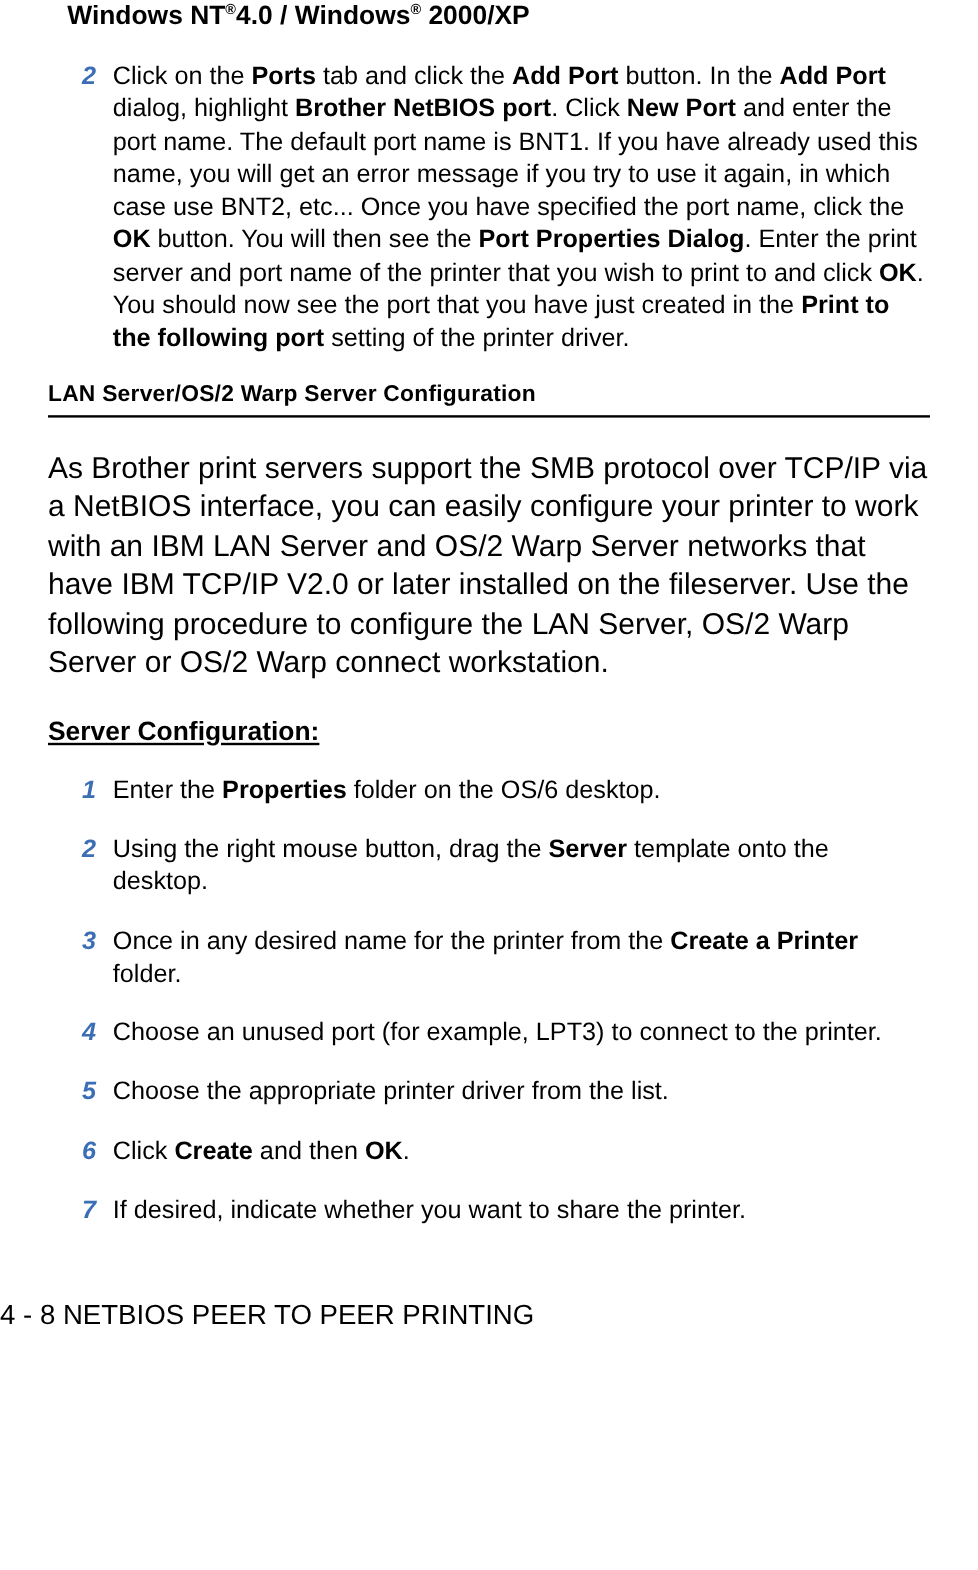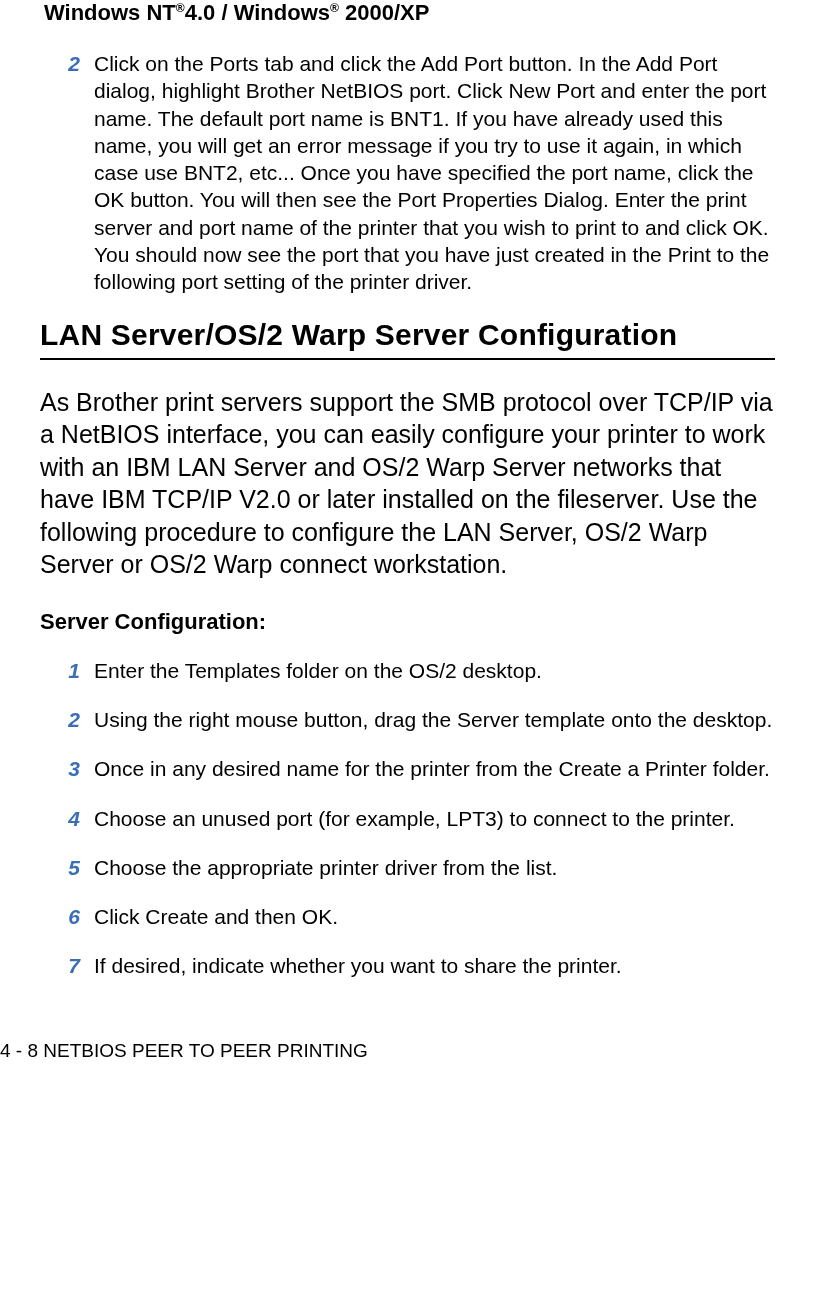--- a/index.html
+++ b/index.html
@@ -9,21 +9,21 @@
     background: #fff;
     color: #000;
     width: 815px;
   }
   .page {
     padding: 0 40px 20px 40px;
   }
   .subheading {
     font-size: 22px;
     font-weight: bold;
-    margin: 0 0 24px 4px;
+    margin: 0 0 24px 16px;
   }
   .reg {
     vertical-align: super;
     font-size: 0.55em;
   }
   .ordered-item {
     display: flex;
     margin-bottom: 22px;
     font-size: 21px;
     line-height: 1.3;
@@ -33,44 +33,45 @@
     font-weight: bold;
     font-style: italic;
     color: #3b6eb5;
     font-size: 21px;
     text-align: right;
     padding-right: 14px;
   }
   .item-body {
     flex: 1;
   }
-  .b { font-weight: normal; margin-top: 20px; }
+  .b { font-weight: bold; margin-top: 20px; }
   h2.section-h2 {
-    font-size: 30px;
+    font-size: 19px;
     font-weight: bold;
     margin: 18px 0 6px 0;
     letter-spacing: 0.2px;
   }
   .rule {
     border: none;
     border-top: 2.5px solid #000;
     margin: 0 0 26px 0;
   }
   p.body-para {
     font-size: 25px;
     line-height: 1.3;
     margin: 0 0 28px 0;
   }
   h3.subsec {
     font-size: 22px;
     font-weight: bold;
     margin: 0 0 22px 0;
+    text-decoration: underline;
   }
   .footer {
-    font-size: 19px;
+    font-size: 23px;
     margin-top: 60px;
     padding-left: 0;
     margin-left: -40px;
   }
 </style>
 </head>
 <body>
 
 <div class="page">
 
@@ -88,21 +89,21 @@
   <h2 class="section-h2">LAN Server/OS/2 Warp Server Configuration</h2>
   <hr class="rule">
 
   <p class="body-para">As Brother print servers support the SMB protocol over TCP/IP via a NetBIOS interface, you can easily configure your printer to work with an IBM LAN Server and OS/2 Warp Server networks that have IBM TCP/IP V2.0 or later installed on the fileserver. Use the following procedure to configure the LAN Server, OS/2 Warp Server or OS/2 Warp connect workstation.</p>
 
   <h3 class="subsec">Server Configuration:</h3>
 
   <div class="ordered-item">
     <div class="item-num">1</div>
     <div class="item-body">
-      <span>Enter the </span><span class="b">Templates</span><span> folder on the OS/2 desktop.</span>
+      <span>Enter the </span><span class="b">Properties</span><span> folder on the OS/6 desktop.</span>
     </div>
   </div>
 
   <div class="ordered-item">
     <div class="item-num">2</div>
     <div class="item-body">
       <span>Using the right mouse button, drag the </span><span class="b">Server</span><span> template onto the desktop.</span>
     </div>
   </div>
 

